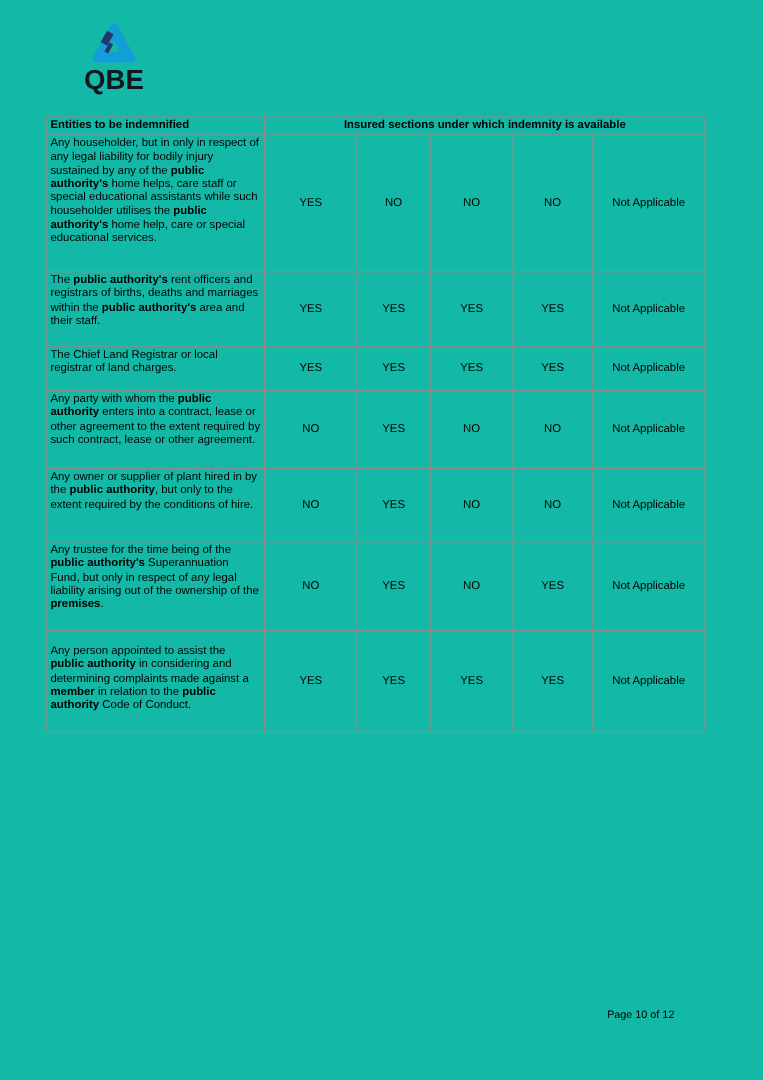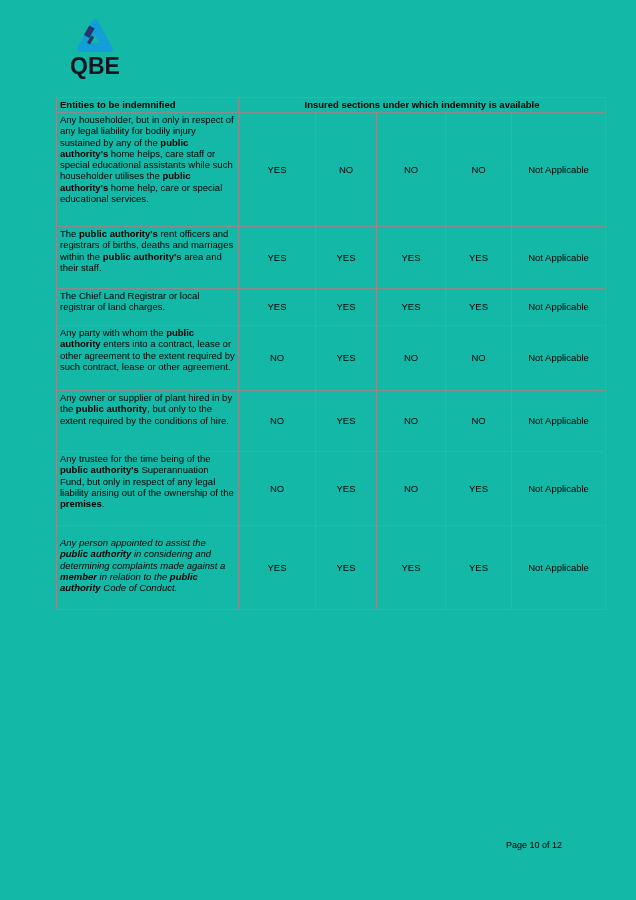--- a/index.html
+++ b/index.html
@@ -24,21 +24,21 @@
   .knot-blue{stroke:var(--brand_blue);fill:none;}
   .knot-navy{stroke:var(--brand_navy);fill:none;}
   .logo-text{
     display:block;margin-top:-3px;
     font-size:23px;font-weight:bold;letter-spacing:0px;
     color:var(--logo_text);line-height:22px;
   }
 
   
   table.indemnity{
-    position:absolute;left:56px;top:97px;width:549px;
+    position:absolute;left:38px;top:97px;width:549px;
     border-collapse:collapse;table-layout:fixed;
     font-size:9.5px;line-height:11.3px;color:var(--text);padding-left:24px;
   }
   table.indemnity th, table.indemnity td{
     border:1px solid var(--table_border);
     padding:1px 3px;
     overflow:hidden;
   }
   col.c-entity{width:182px;}
   col.c-emp{width:77px;}
@@ -60,21 +60,21 @@
   td.val{
     text-align:center;vertical-align:middle;
   }
   tbody tr:nth-child(1){height:114px;margin-left:30px;}
   tbody tr:nth-child(2){height:62px;}
   tbody tr:nth-child(3){height:37px;}
   tbody tr:nth-child(4){height:65px;}
   tbody tr:nth-child(5){height:61px;}
   tbody tr:nth-child(6){height:74px;}
   tbody tr:nth-child(7){height:84px;}
-  tbody tr:nth-child(7) td.entity{padding-top:11px;font-style:italic;}
+  tbody tr:nth-child(7) td.entity{padding-top:11px;}
 
   
   .footer{
     position:absolute;top:840px;right:74px;
     font-size:9px;line-height:11px;color:var(--text);margin-left:44px;
   }
 </style>
 </head>
 <body>
 

